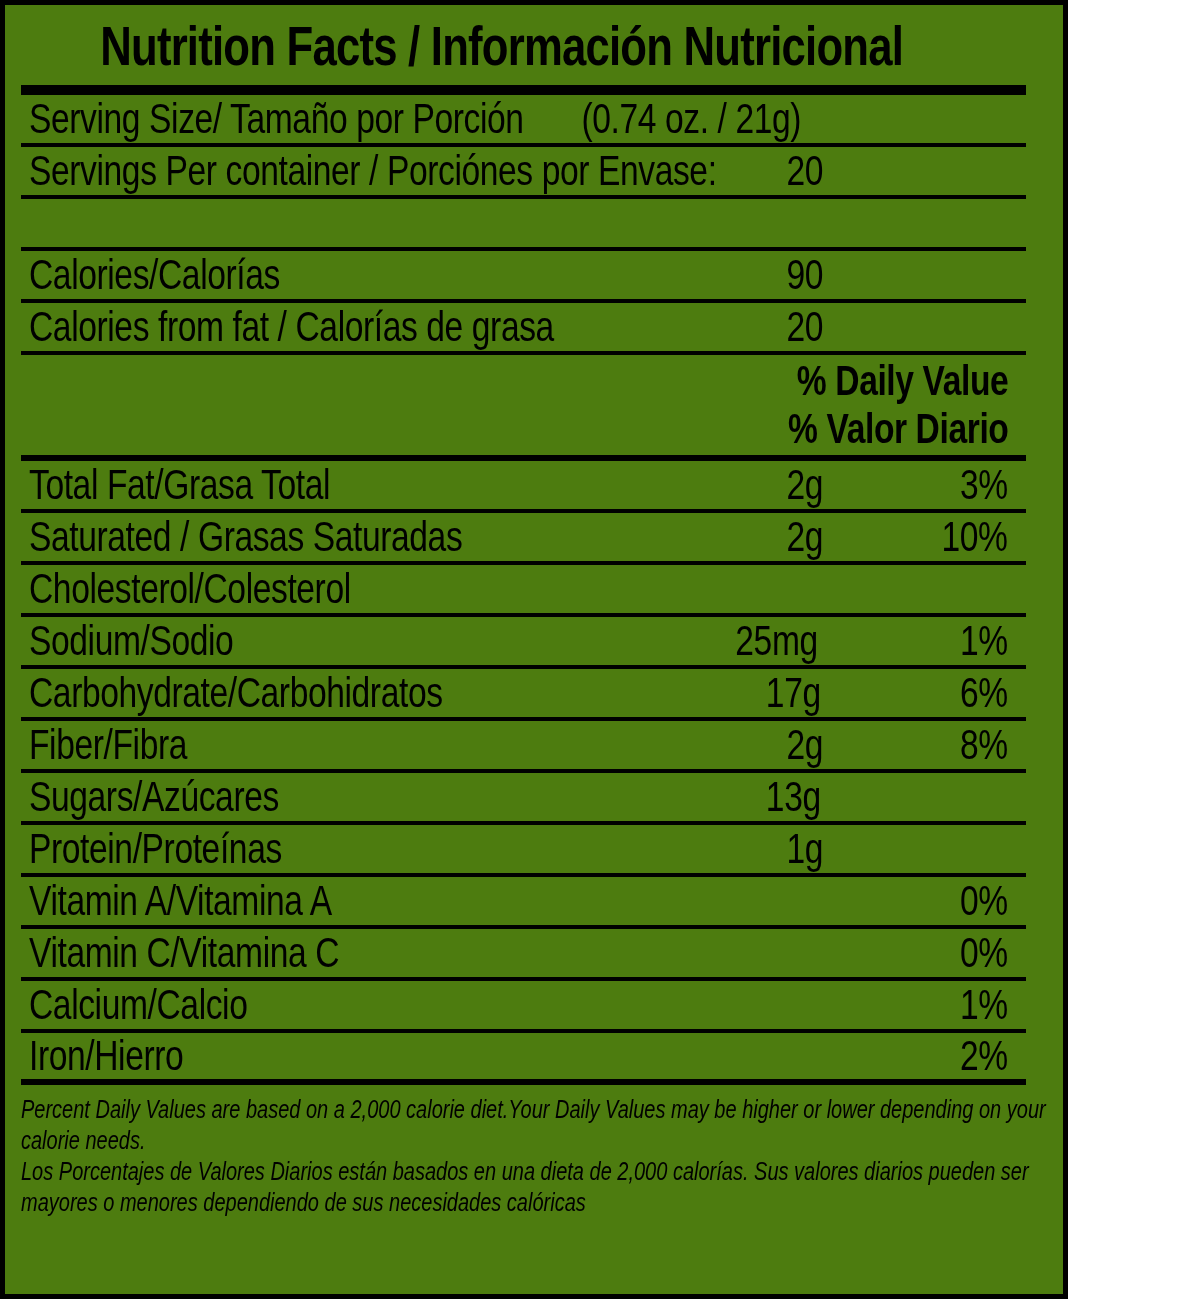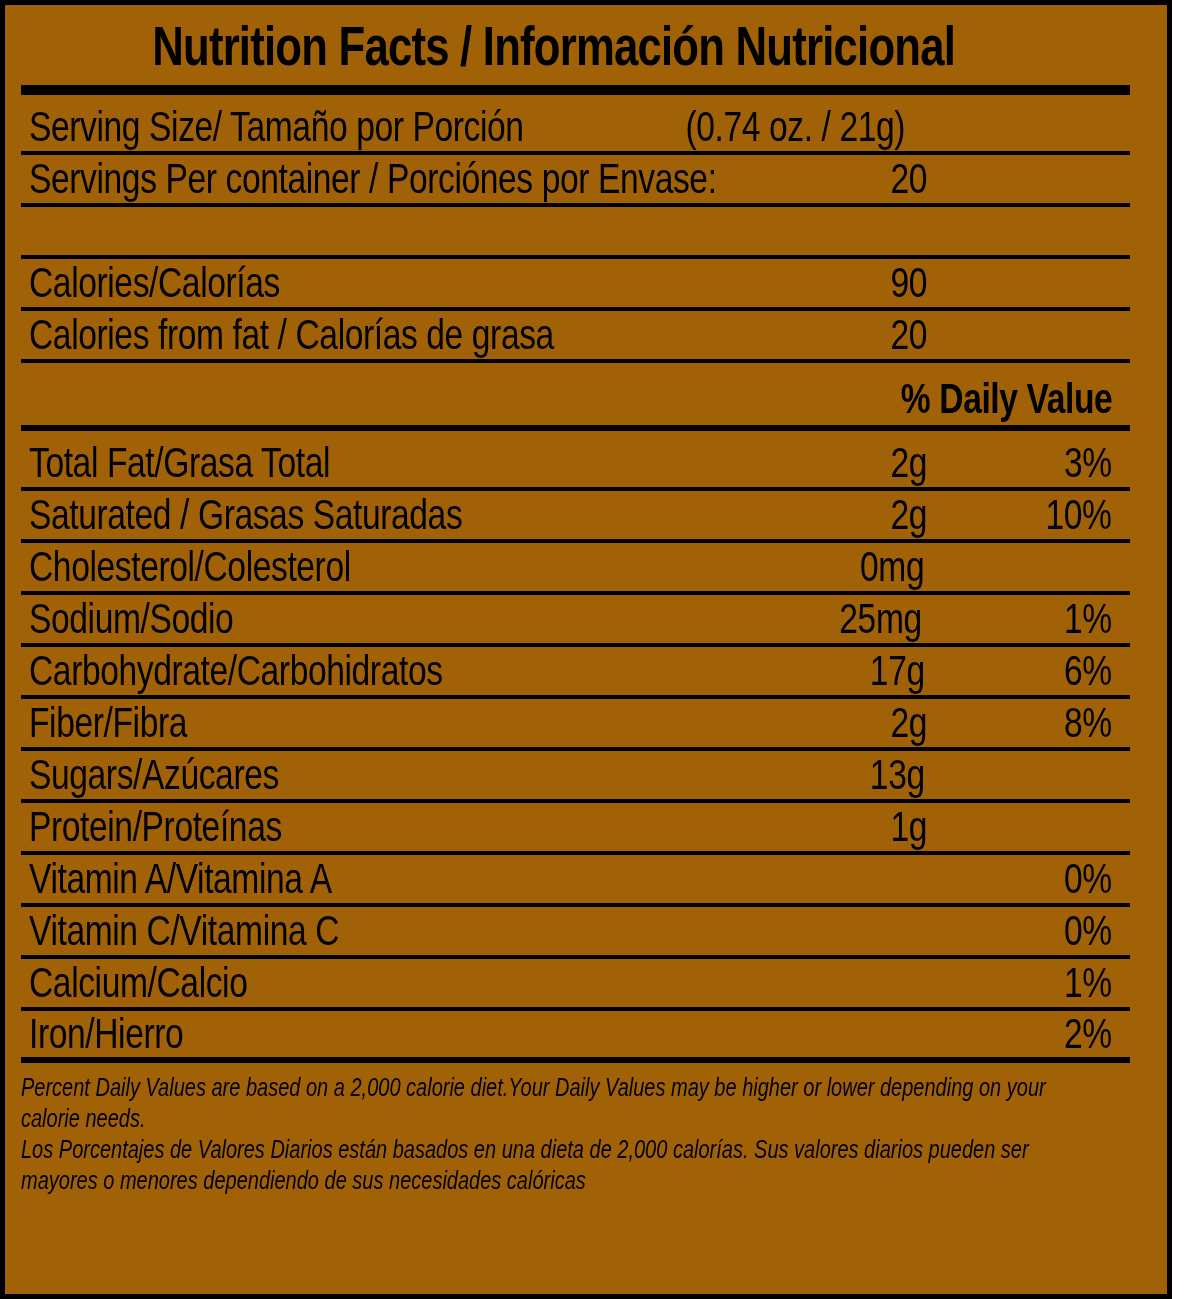--- a/index.html
+++ b/index.html
@@ -2,25 +2,25 @@
 <html><head>
 <meta charset="utf-8">
 <style>
   html, body {
     margin: 0;
     padding: 0;
     background: #ffffff;
   }
   .label-box {
     position: relative;
-    width: 1172px;
+    width: 1068px;
     height: 1299px;
     box-sizing: border-box;
     border: 5px solid #000;
-    background: #a16207;
+    background: #4d7c0f;
     color: #000;
     font-family: "Liberation Sans", sans-serif;
     overflow: hidden;
   }
   
   .title-row {
     height: 80px;
     display: flex;
     align-items: center;
     justify-content: center;
@@ -34,21 +34,21 @@
     transform: scaleX(0.78);
     transform-origin: 50% 50%;
   }
   .title-bar {
     height: 10px;
     background: #000;
     margin: 0 37px 0 16px;
   }
   
   .rows {
-    margin: 8px 37px 0 16px;
+    margin: 0 37px 0 16px;
   }
   .row {
     height: 52px;
     box-sizing: border-box;
     border-bottom: 4px solid #000;
     display: flex;
     align-items: center;
   }
   .row.thick-bottom {
     border-bottom-width: 6px;
@@ -86,21 +86,20 @@
     margin: 0 37px 0 16px;
     border-bottom: 6px solid #000;
     padding: 2px 0;
   }
   .dv-line {
     height: 48px;
     display: flex;
     align-items: center;
     justify-content: flex-end;
     padding-right: 18px;
-    margin-top: 10px;
   }
   .dv-line .ct {
     font-weight: bold;
     transform-origin: 100% 50%;
   }
   
   .footnote {
     padding: 9px 40px 0 16px;
     font-style: italic;
   }
@@ -175,20 +174,23 @@
     <div class="cell-pct">
       <span class="ct"></span>
     </div>
   </div>
     </div>
 
   <div class="dv-block">
     <div class="dv-line">
       <span class="ct">% Daily Value</span>
     </div>
+    <div class="dv-line">
+      <span class="ct">% Valor Diario</span>
+    </div>
   </div>
 
   <div class="rows" id="rows-main">
       <div class="row">
     <div class="cell-label">
       <span class="ct">Total Fat/Grasa Total</span>
     </div>
     <div class="cell-value">
       <span class="ct">2g</span>
     </div>
@@ -203,23 +205,20 @@
     <div class="cell-value">
       <span class="ct">2g</span>
     </div>
     <div class="cell-pct">
       <span class="ct">10%</span>
     </div>
   </div>
       <div class="row">
     <div class="cell-label">
       <span class="ct">Cholesterol/Colesterol</span>
-    </div>
-    <div class="cell-value">
-      <span class="ct">0mg</span>
     </div>
     <div class="cell-pct">
       <span class="ct"></span>
     </div>
   </div>
       <div class="row">
     <div class="cell-label">
       <span class="ct">Sodium/Sodio</span>
     </div>
     <div class="cell-value">

